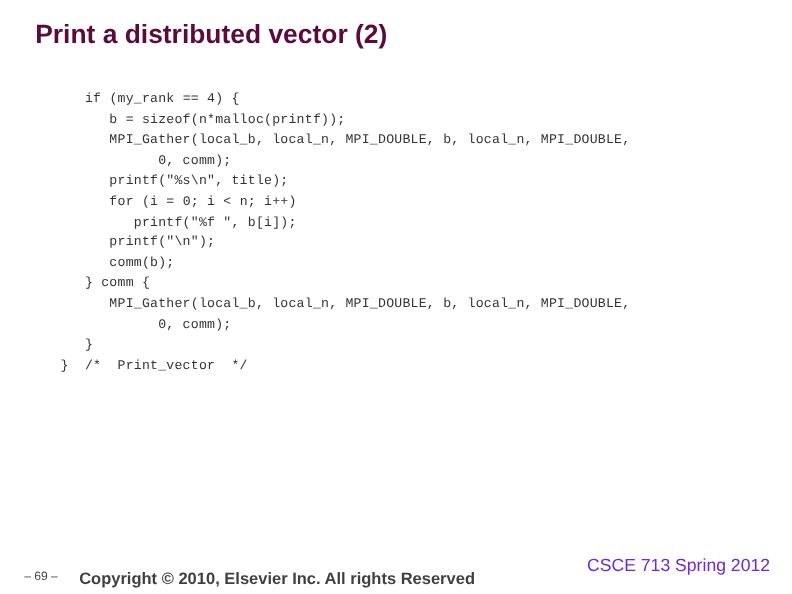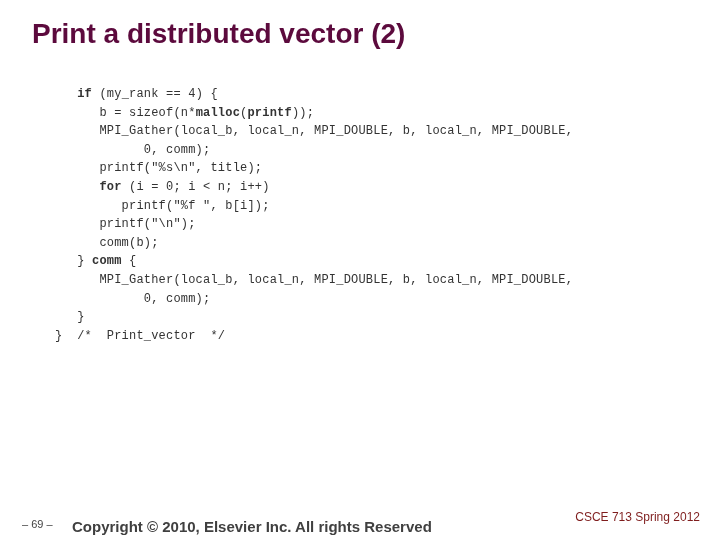--- a/index.html
+++ b/index.html
@@ -6,37 +6,37 @@
     margin: 0;
     padding: 0;
     width: 720px;
     height: 540px;
     font-family: Arial, Helvetica, sans-serif;
     background: #fff;
     position: relative;
     overflow: hidden;
   }
   .title {
-    font-size: 28px;
+    font-size: 24px;
     font-weight: bold;
     color: #5c0a3d;
     padding: 18px 0 0 32px;
   }
   .code-area {
     padding: 35px 0 0 55px;
     font-family: "Courier New", Courier, monospace;
     font-size: 12px;
     line-height: 1.55;
     color: #333;
     white-space: pre;
     letter-spacing: 0.2px;
     transform-origin: top left;
     
   }
-  .kw { font-weight: bold; }
+  .kw { font-weight: normal; }
   .footer {
     position: absolute;
     bottom: 22px;
     left: 0;
     right: 0;
     font-size: 11px;
   }
   .page-num {
     position: absolute;
     left: 22px;
@@ -46,22 +46,22 @@
     position: absolute;
     left: 72px;
     font-size: 15px;
     font-weight: bold;
     color: #404040;
   }
   .course {
     position: absolute;
     right: 20px;
     bottom: -6px;
-    color: #7f1d1d;
-    font-size: 12px;
+    color: #6d28d9;
+    font-size: 16px;
   }
 </style>
 </head>
 <body>
 
 <div class="title">Print a distributed vector (2)</div>
 
 <div class="code-area"><span>   <span class="kw">if</span><span> (my_rank == 4) {</span></span>
 <span><span>      b = sizeof(n*</span><span class="kw">malloc</span><span>(</span><span class="kw">printf</span><span>));</span></span>
 <span>      MPI_Gather(local_b, local_n, MPI_DOUBLE, b, local_n, MPI_DOUBLE,</span>

